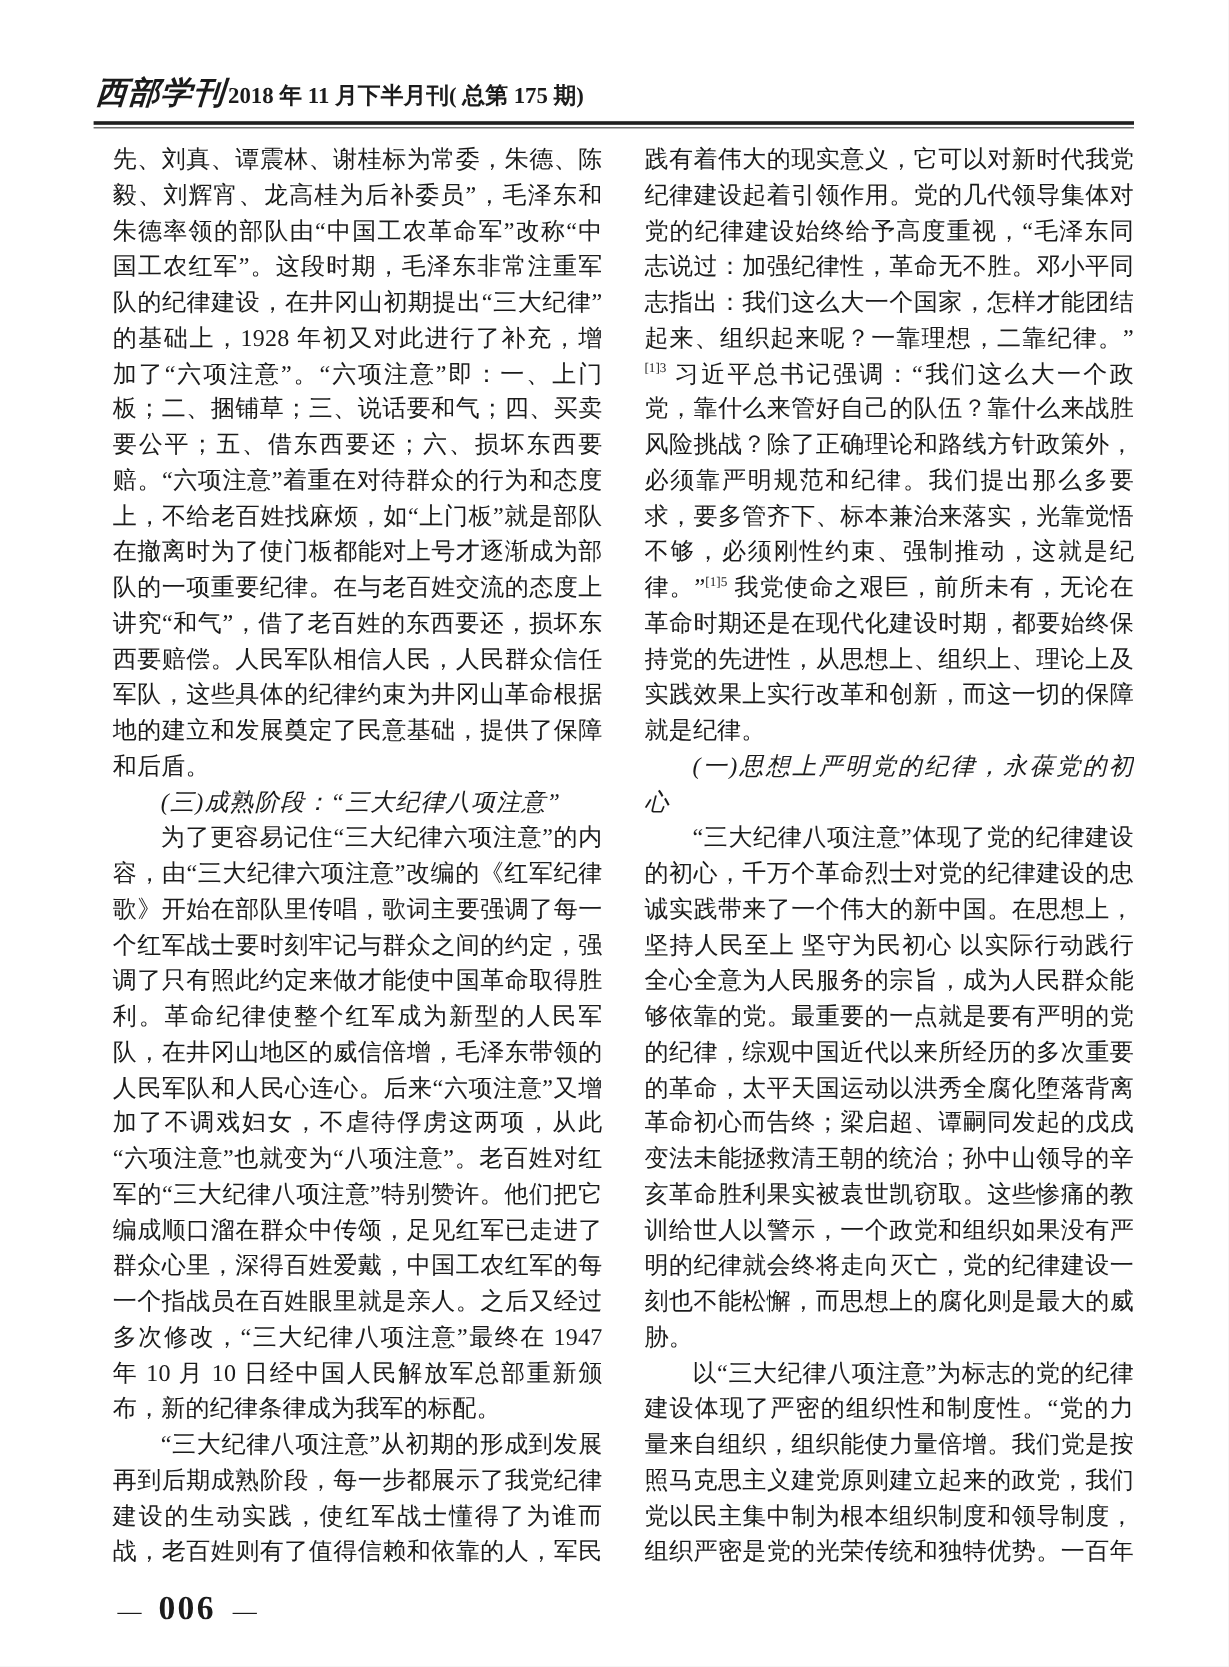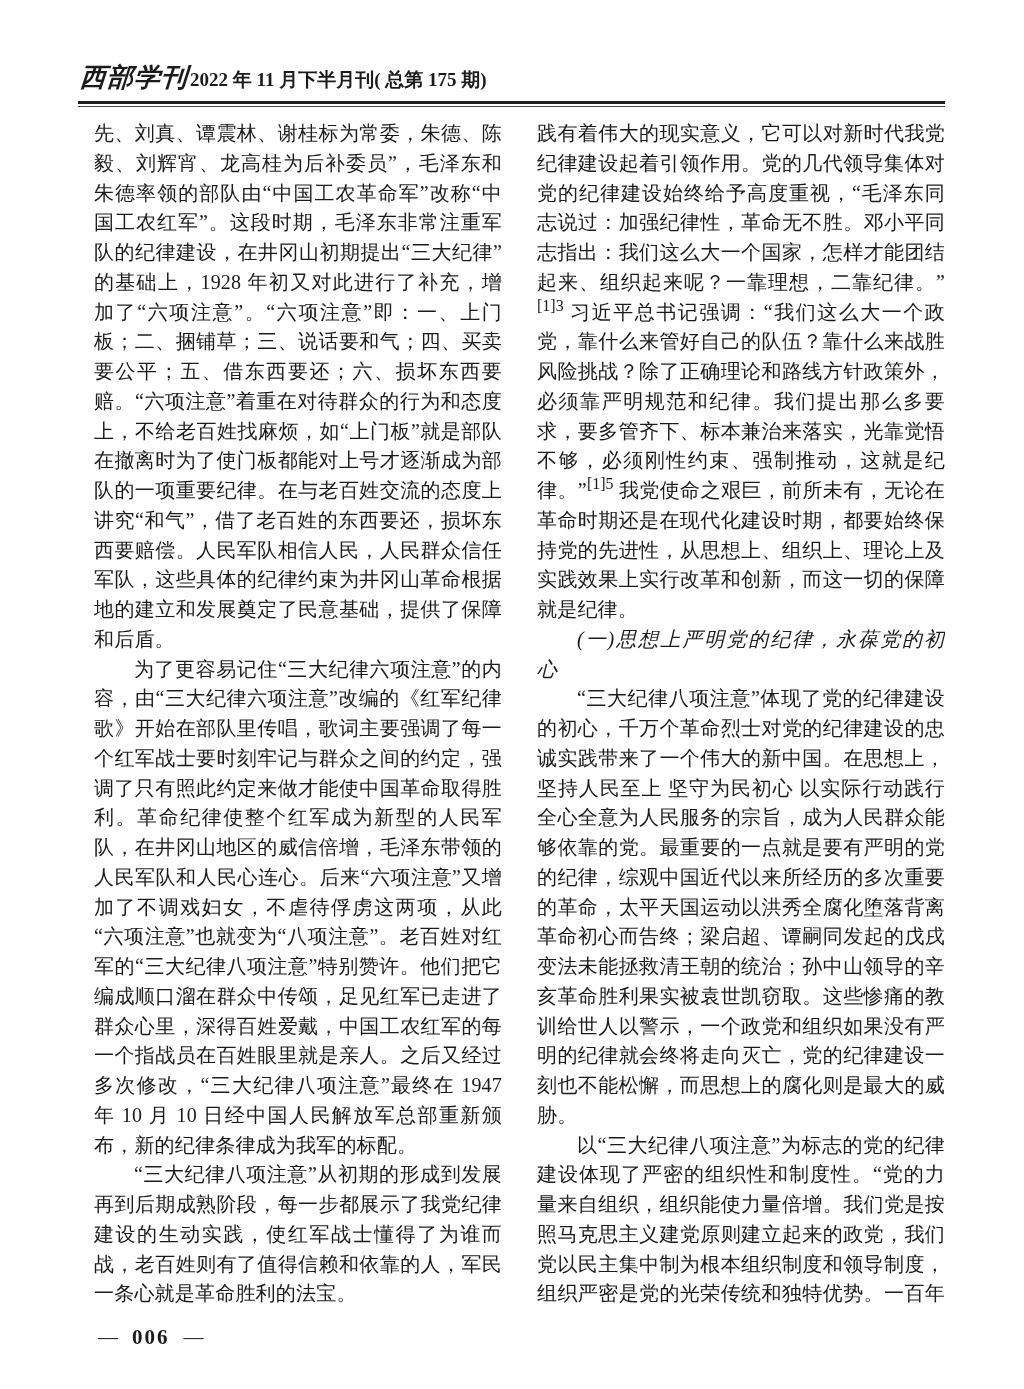--- a/index.html
+++ b/index.html
@@ -81,60 +81,61 @@
     font-style: italic;
     letter-spacing: 1px;
   }
   .heading-bold {
     font-family: "Liberation Sans", "DejaVu Sans", sans-serif;
     font-style: normal;
     font-weight: bold;
     letter-spacing: 0.5px;
   }
   sup.cite {
-    font-size: 16px;
+    font-size: 11px;
     line-height: 0;
     vertical-align: super;
     letter-spacing: 0;
   }
   
   .page-footer {
     margin-top: 14px;
     padding-left: 20px;
     font-size: 20px;
   }
   .page-footer .dash {
     font-weight: normal;
     letter-spacing: 0;
   }
   .page-footer .page-num {
     font-weight: bold;
-    font-size: 21px;
+    font-size: 28px;
     margin: 0 14px;
     letter-spacing: 2px;
     text-align: center;
   }
 </style>
 </head>
 <body>
 
 <div class="page">
 
   <header class="page-header">
     <div class="header-left">
       <span class="journal-logo">西部学刊</span>
-      <span class="issue-info">2022 年 11 月下半月刊( 总第 175 期)</span>
+      <span class="issue-info">2018 年 11 月下半月刊( 总第 175 期)</span>
     </div>
   </header>
 
   <div class="double-rule"></div>
 
   <main class="columns">
     <div class="col">
         <p class="body">先、刘真、谭震林、谢桂标为常委，朱德、陈毅、刘辉宵、龙高桂为后补委员”，毛泽东和朱德率领的部队由“中国工农革命军”改称“中国工农红军”。这段时期，毛泽东非常注重军队的纪律建设，在井冈山初期提出“三大纪律”的基础上，1928 年初又对此进行了补充，增加了“六项注意”。“六项注意”即：一、上门板；二、捆铺草；三、说话要和气；四、买卖要公平；五、借东西要还；六、损坏东西要赔。“六项注意”着重在对待群众的行为和态度上，不给老百姓找麻烦，如“上门板”就是部队在撤离时为了使门板都能对上号才逐渐成为部队的一项重要纪律。在与老百姓交流的态度上讲究“和气”，借了老百姓的东西要还，损坏东西要赔偿。人民军队相信人民，人民群众信任军队，这些具体的纪律约束为井冈山革命根据地的建立和发展奠定了民意基础，提供了保障和后盾。</p>
+        <p class="heading-kaiti indent">(三)成熟阶段：“三大纪律八项注意”</p>
         <p class="body indent">为了更容易记住“三大纪律六项注意”的内容，由“三大纪律六项注意”改编的《红军纪律歌》开始在部队里传唱，歌词主要强调了每一个红军战士要时刻牢记与群众之间的约定，强调了只有照此约定来做才能使中国革命取得胜利。革命纪律使整个红军成为新型的人民军队，在井冈山地区的威信倍增，毛泽东带领的人民军队和人民心连心。后来“六项注意”又增加了不调戏妇女，不虐待俘虏这两项，从此“六项注意”也就变为“八项注意”。老百姓对红军的“三大纪律八项注意”特别赞许。他们把它编成顺口溜在群众中传颂，足见红军已走进了群众心里，深得百姓爱戴，中国工农红军的每一个指战员在百姓眼里就是亲人。之后又经过多次修改，“三大纪律八项注意”最终在 1947 年 10 月 10 日经中国人民解放军总部重新颁布，新的纪律条律成为我军的标配。</p>
         <p class="body indent">“三大纪律八项注意”从初期的形成到发展再到后期成熟阶段，每一步都展示了我党纪律建设的生动实践，使红军战士懂得了为谁而战，老百姓则有了值得信赖和依靠的人，军民一条心就是革命胜利的法宝。</p>
         <p class="heading-bold indent">二、“三大纪律八项注意”的现实启示</p>
       </div>
     <div class="col">
         <p class="body">践有着伟大的现实意义，它可以对新时代我党纪律建设起着引领作用。党的几代领导集体对党的纪律建设始终给予高度重视，“毛泽东同志说过：加强纪律性，革命无不胜。邓小平同志指出：我们这么大一个国家，怎样才能团结起来、组织起来呢？一靠理想，二靠纪律。”<sup class="cite">[1]3</sup> 习近平总书记强调：“我们这么大一个政党，靠什么来管好自己的队伍？靠什么来战胜风险挑战？除了正确理论和路线方针政策外，必须靠严明规范和纪律。我们提出那么多要求，要多管齐下、标本兼治来落实，光靠觉悟不够，必须刚性约束、强制推动，这就是纪律。”<sup class="cite">[1]5</sup> 我党使命之艰巨，前所未有，无论在革命时期还是在现代化建设时期，都要始终保持党的先进性，从思想上、组织上、理论上及实践效果上实行改革和创新，而这一切的保障就是纪律。</p>
         <p class="heading-kaiti indent">(一)思想上严明党的纪律，永葆党的初心</p>
         <p class="body indent">“三大纪律八项注意”体现了党的纪律建设的初心，千万个革命烈士对党的纪律建设的忠诚实践带来了一个伟大的新中国。在思想上，坚持人民至上 坚守为民初心 以实际行动践行全心全意为人民服务的宗旨，成为人民群众能够依靠的党。最重要的一点就是要有严明的党的纪律，综观中国近代以来所经历的多次重要的革命，太平天国运动以洪秀全腐化堕落背离革命初心而告终；梁启超、谭嗣同发起的戊戌变法未能拯救清王朝的统治；孙中山领导的辛亥革命胜利果实被袁世凯窃取。这些惨痛的教训给世人以警示，一个政党和组织如果没有严明的纪律就会终将走向灭亡，党的纪律建设一刻也不能松懈，而思想上的腐化则是最大的威胁。</p>
         <p class="body indent">以“三大纪律八项注意”为标志的党的纪律建设体现了严密的组织性和制度性。“党的力量来自组织，组织能使力量倍增。我们党是按照马克思主义建党原则建立起来的政党，我们党以民主集中制为根本组织制度和领导制度，组织严密是党的光荣传统和独特优势。一百年来我们党栉风沐雨、历经坎坷，不断从胜利走向胜利，发展成为世界第一大执政党，组织严密是重要保证” 这也体现在新时代从严治党的方针政策中，要求党组织的成员坚决向党中央靠拢，向党的核心靠拢，与党中央保持高</p>
       </div>

